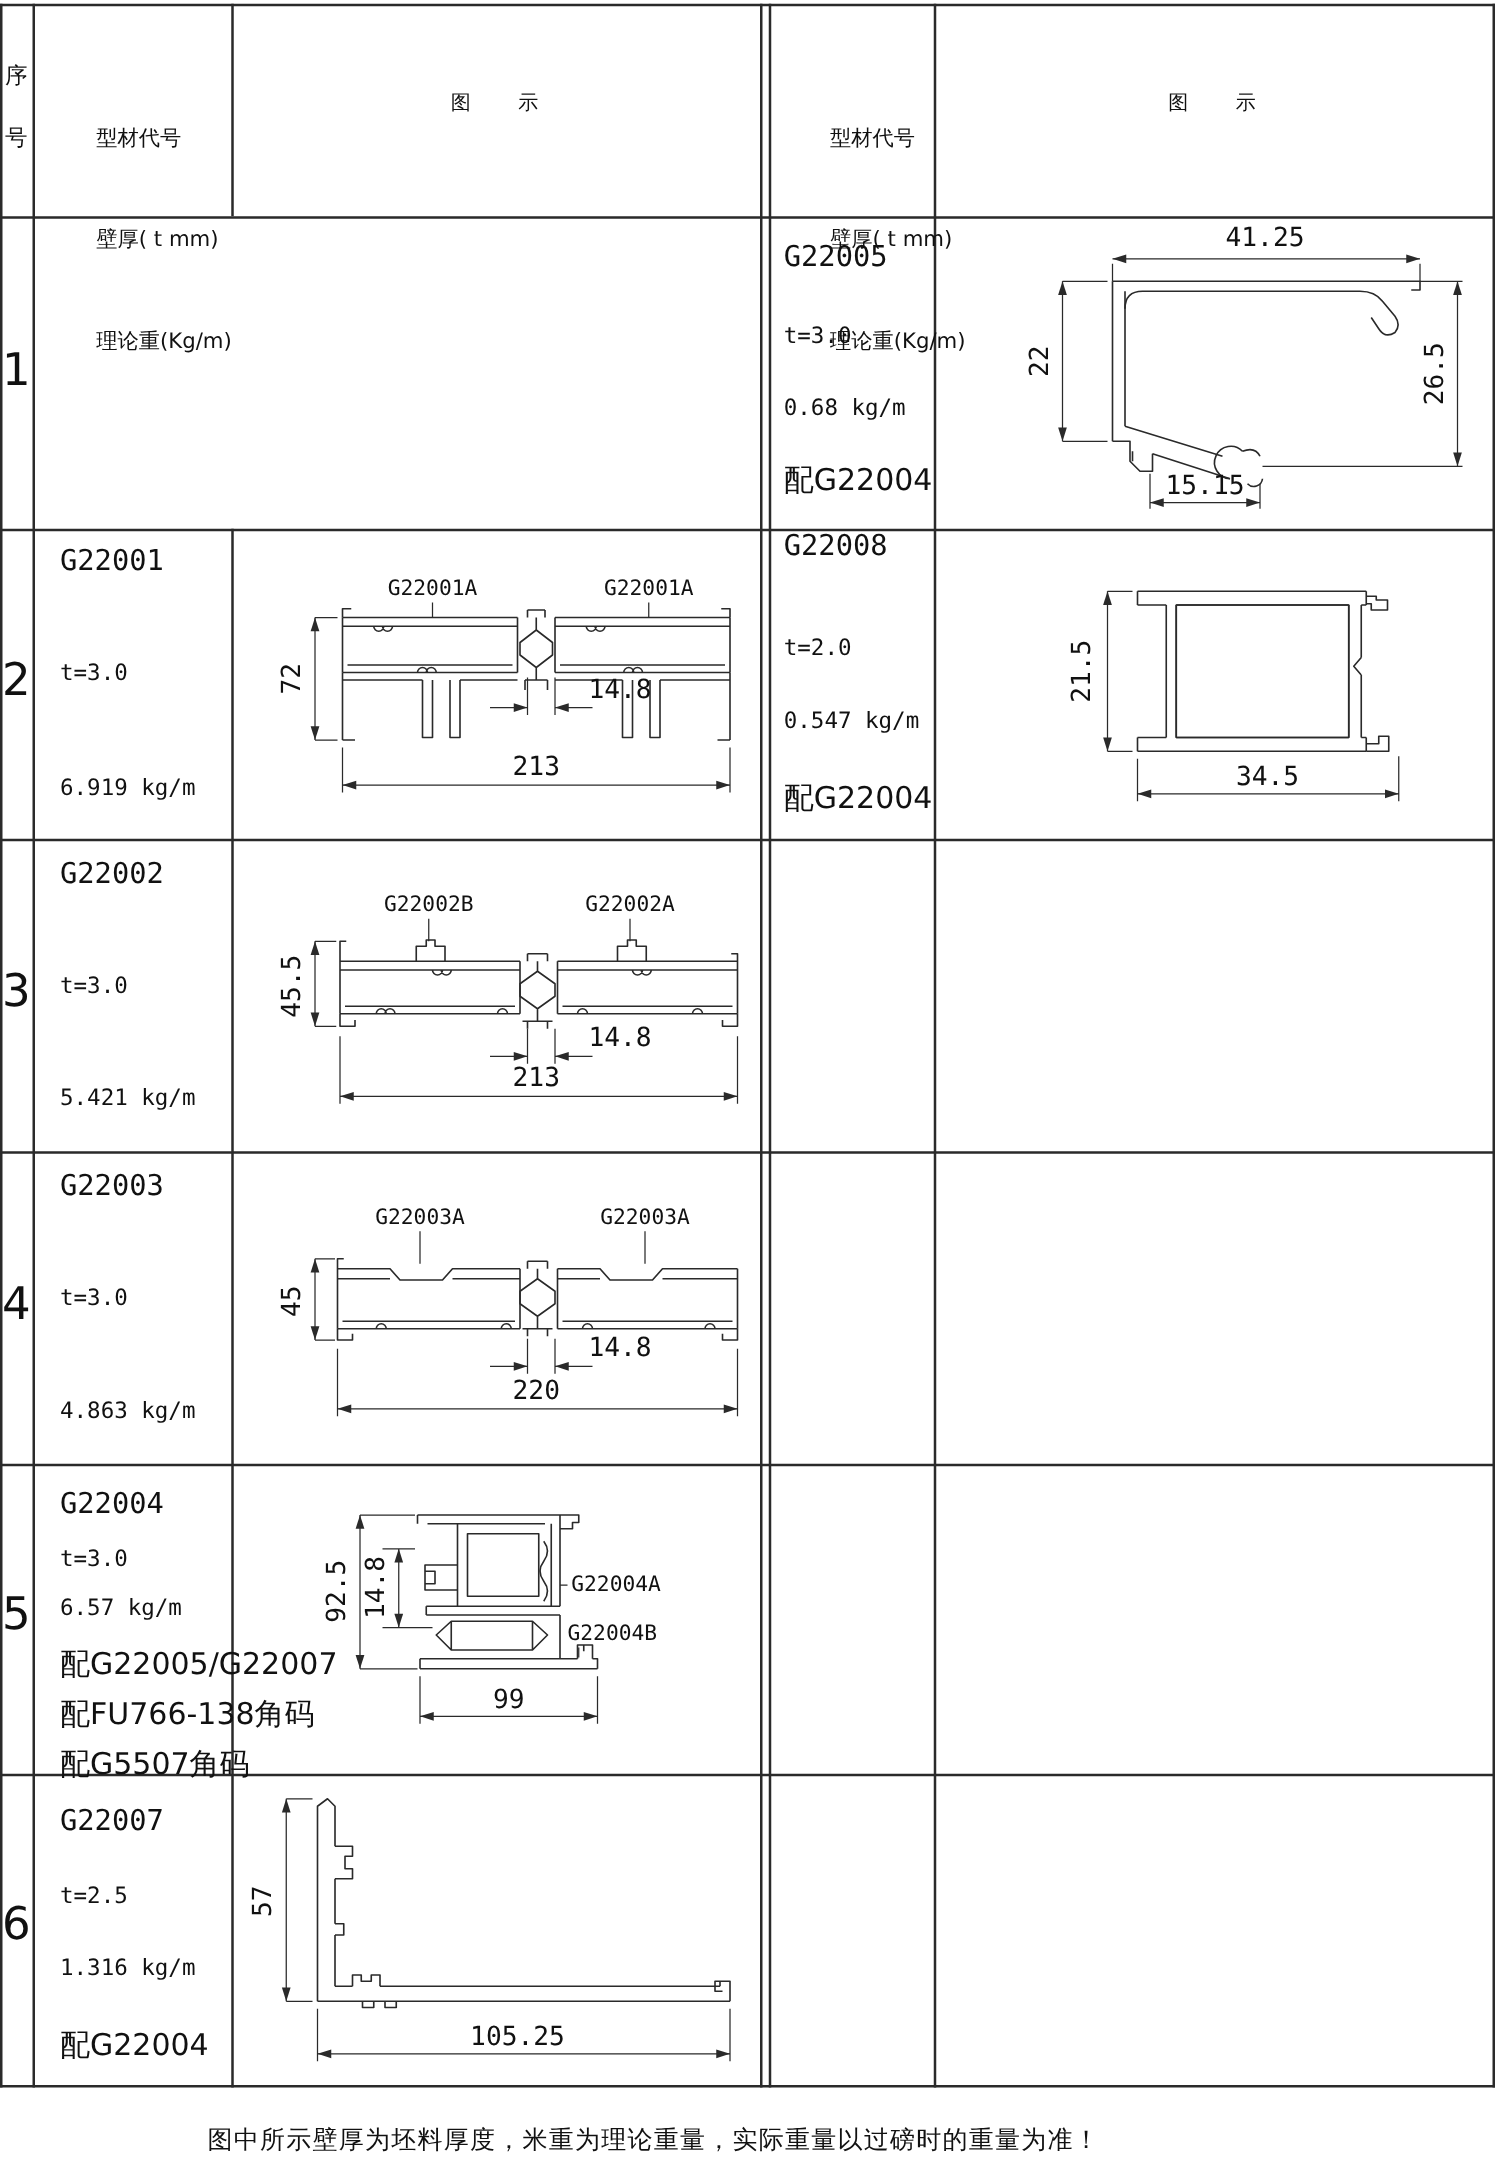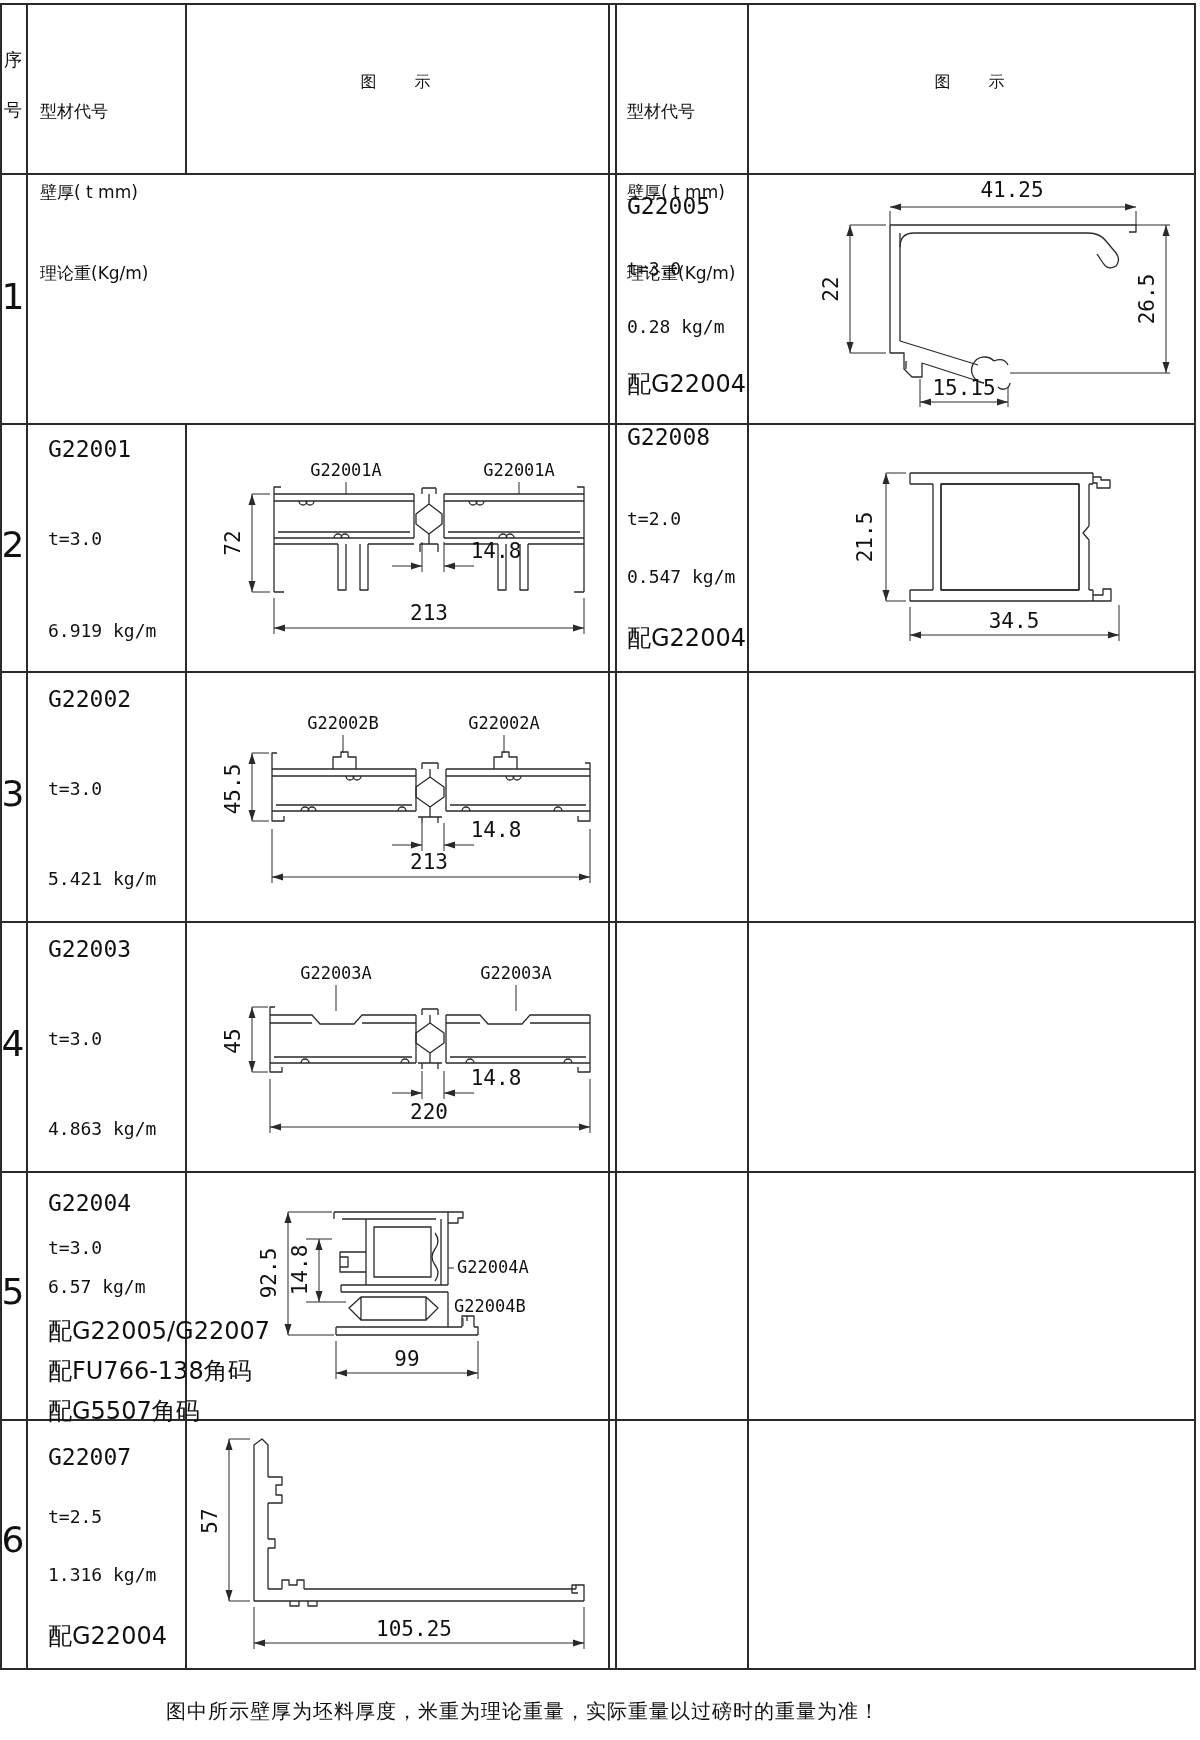--- a/index.html
+++ b/index.html
@@ -2,21 +2,21 @@
 <html><head>
 <meta charset="utf-8">
 <style>
   html,body{margin:0;padding:0;background:#fff;}
   .page{position:relative;width:1200px;height:1740px;background:#ffffff;
         font-family:"DejaVu Sans",sans-serif;color:#111;overflow:hidden;}
   .hl{position:absolute;height:2px;background:#2a2a2a;}
   .vl{position:absolute;width:2px;background:#2a2a2a;}
   .mono{font-family:"DejaVu Sans Mono",monospace;}
   .serialchar{position:absolute;left:0;width:26px;text-align:center;font-size:18px;}
-  .spec-h{position:absolute;font-size:17px;line-height:27px;white-space:pre;}
+  .spec-h{position:absolute;font-size:17px;line-height:27px;white-space:pre;margin-left:37px;}
   .diag-h{position:absolute;text-align:center;font-size:16px;white-space:pre;letter-spacing:2px;}
   .rowno{position:absolute;left:0;width:26px;text-align:center;font-size:36px;}
   .title{position:absolute;left:26px;width:582px;text-align:center;font-size:30px;letter-spacing:1px;}
   .code{position:absolute;font-size:23px;}
   .sub{position:absolute;font-size:18px;}
   .match{position:absolute;font-size:24px;}
   .note{position:absolute;font-size:20px;letter-spacing:1px;}
   .diag{position:absolute;}
   .diag text{font-family:"DejaVu Sans Mono",monospace;fill:#111;}
   .dimtxt{font-size:21px;}
@@ -92,21 +92,21 @@
   <div class="match" style="left:48px;top:1355px">配FU766-138角码</div>
   <div class="match" style="left:48px;top:1395px">配G5507角码</div>
 
   <div class="code mono" style="left:48px;top:1444px">G22007</div>
   <div class="sub mono" style="left:48px;top:1506px">t=2.5</div>
   <div class="sub mono" style="left:48px;top:1564px">1.316 kg/m</div>
   <div class="match" style="left:48px;top:1620px">配G22004</div>
 
   <div class="code mono" style="left:627px;top:193px">G22005</div>
   <div class="sub mono" style="left:627px;top:258px">t=3.0</div>
-  <div class="sub mono" style="left:627px;top:316px">0.28 kg/m</div>
+  <div class="sub mono" style="left:627px;top:316px">0.68 kg/m</div>
   <div class="match" style="left:627px;top:368px">配G22004</div>
 
   <div class="code mono" style="left:627px;top:424px">G22008</div>
   <div class="sub mono" style="left:627px;top:508px">t=2.0</div>
   <div class="sub mono" style="left:627px;top:566px">0.547 kg/m</div>
   <div class="match" style="left:627px;top:622px">配G22004</div>
 
   <svg class="diag" style="left:186px;top:424px" width="423" height="246" viewBox="0 0 423 246">
     <g>
       <path class="p" d="M88,70 H228 M258,70 H398 M88,77 H228 M258,77 H398 M88,70 v-7 h7 M398,70 v-7 h-7"></path>

